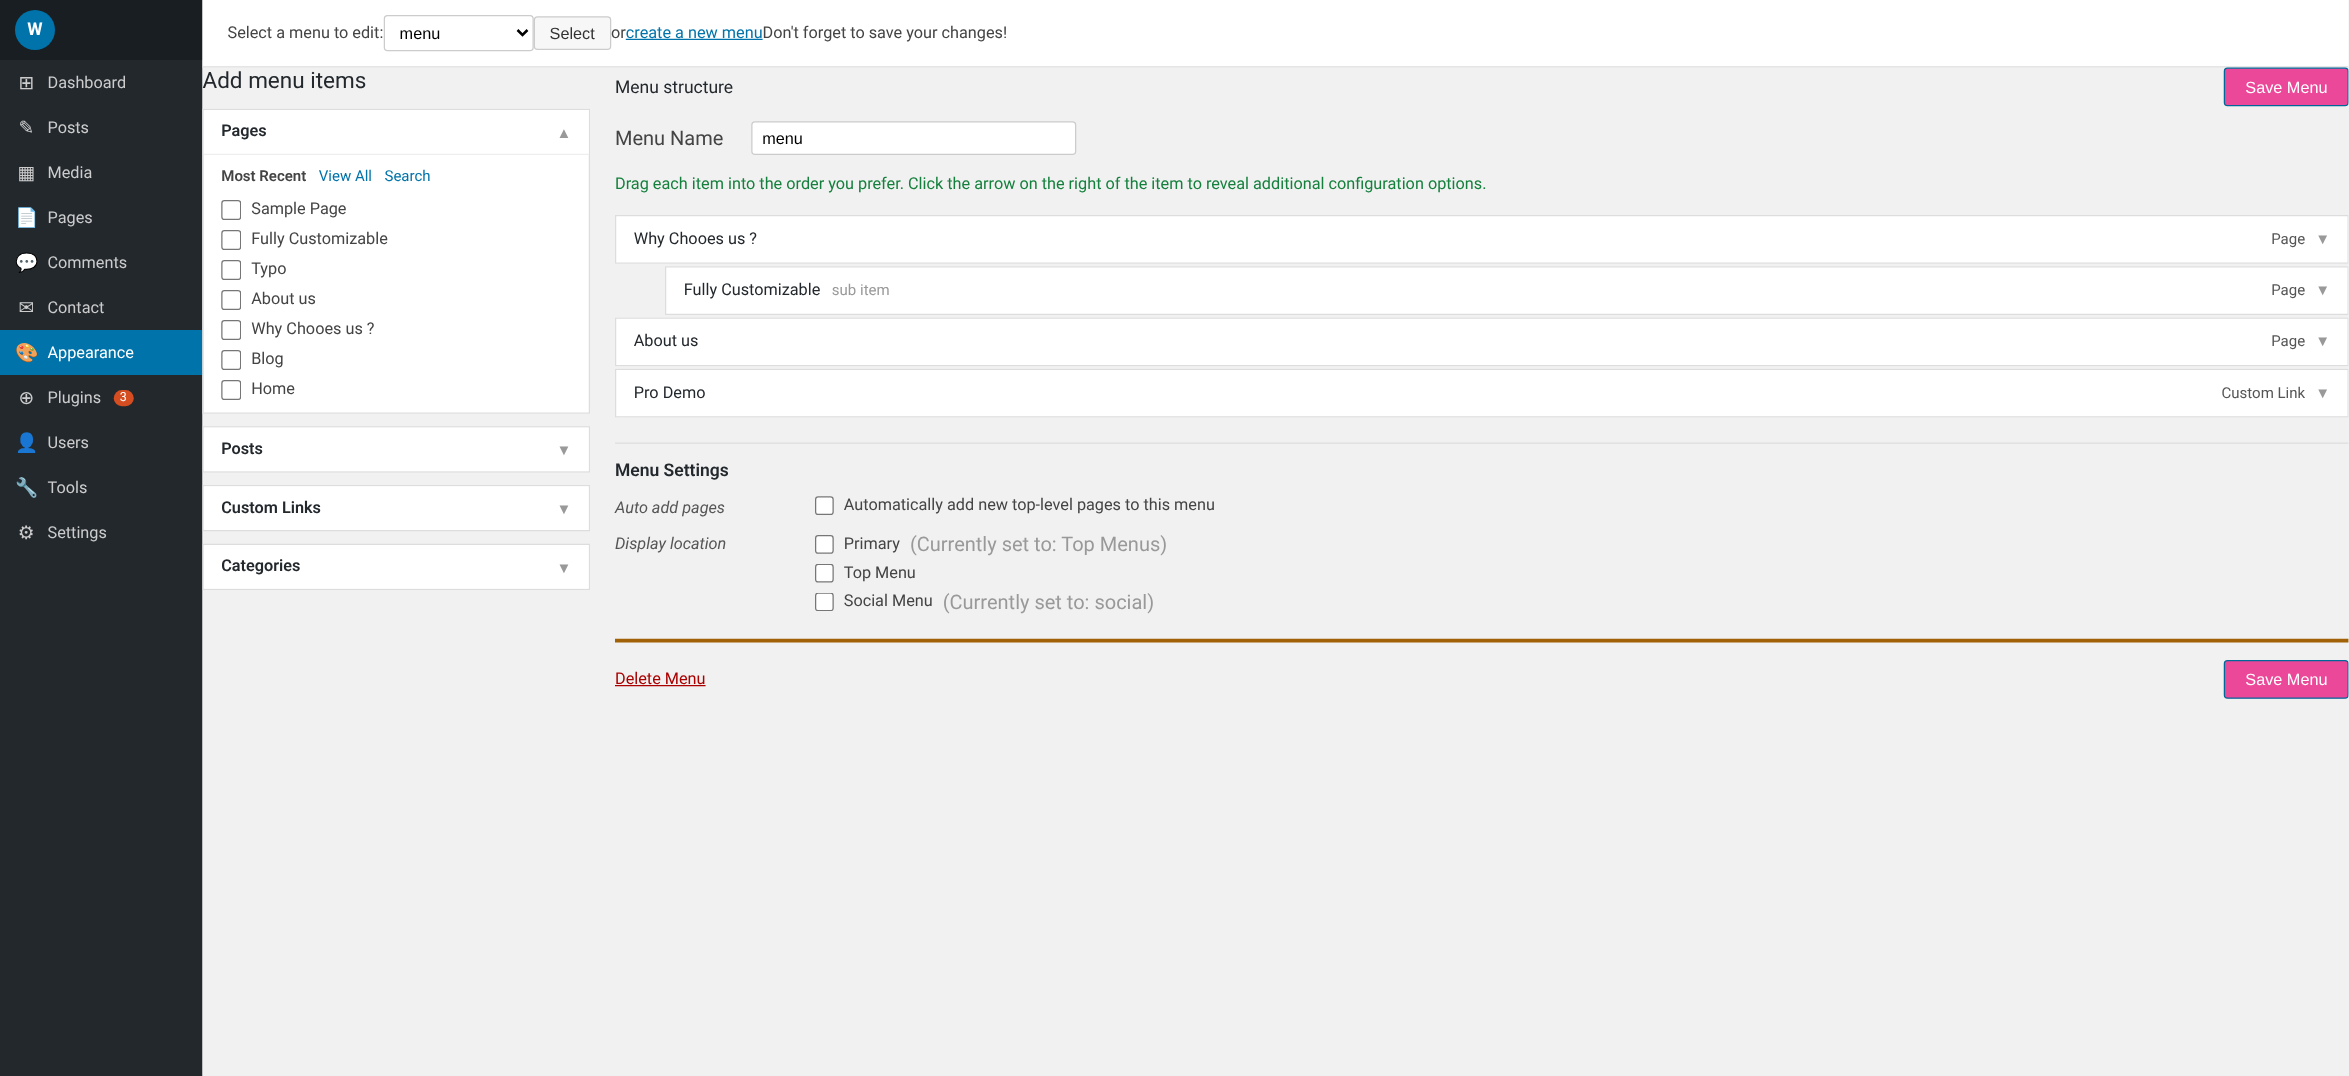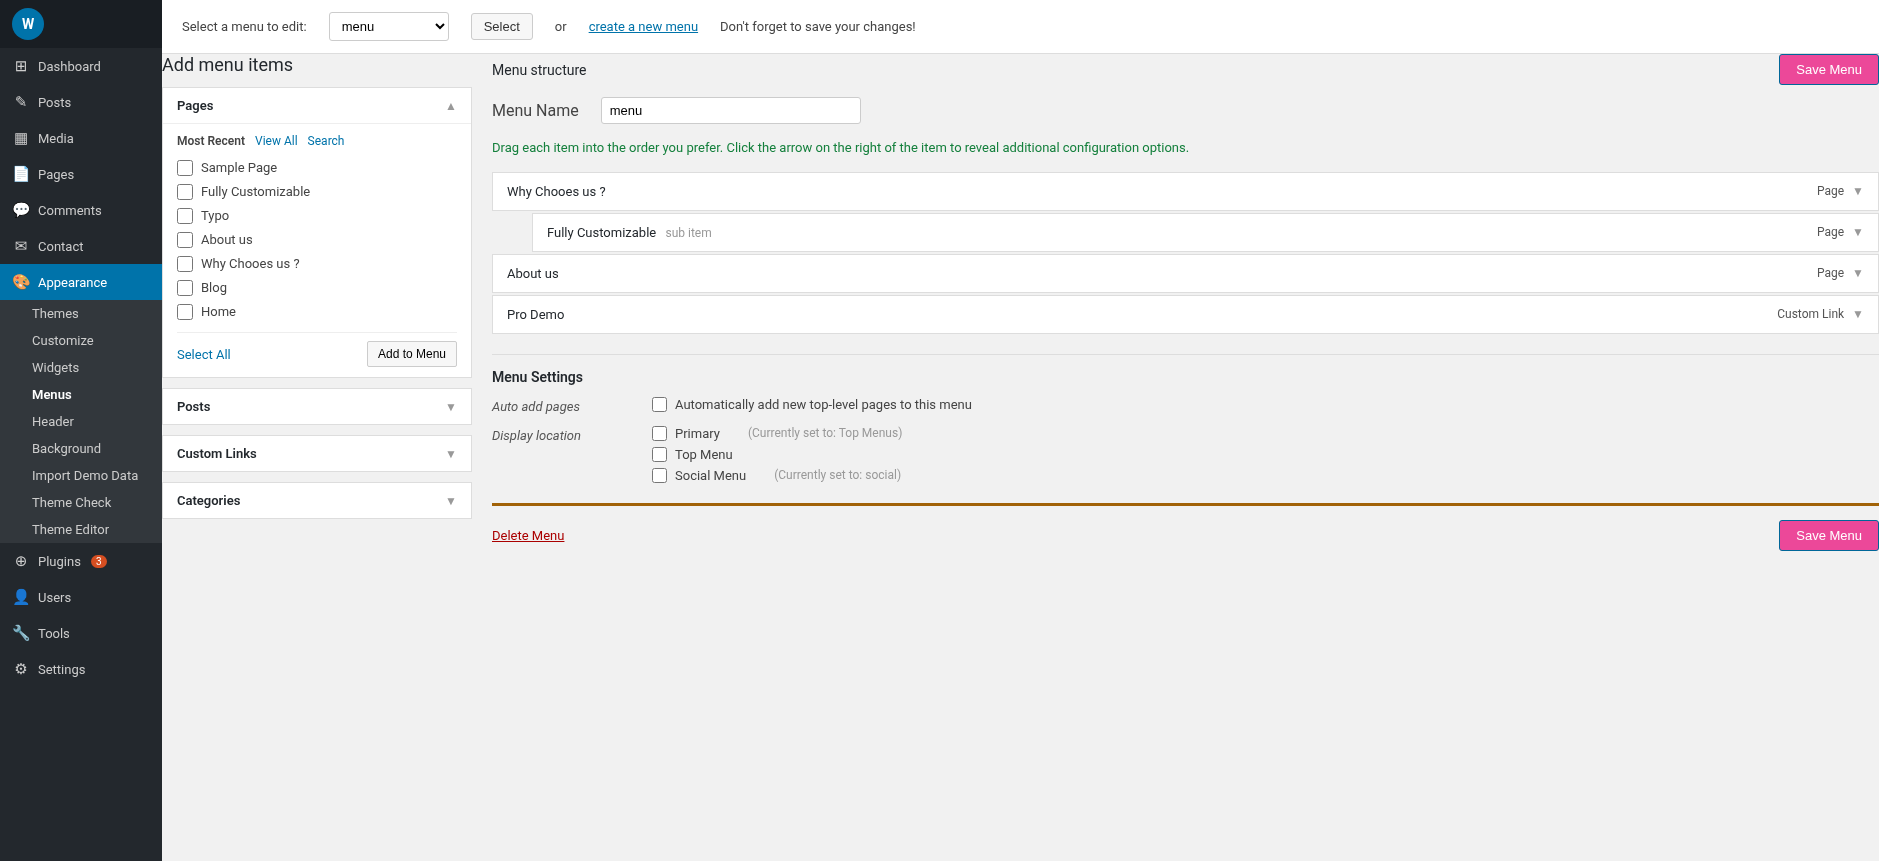--- a/index.html
+++ b/index.html
@@ -67,21 +67,21 @@
       background: #f1f1f1;
     }
 
     
     .top-bar {
       background: #fff;
       border-bottom: 1px solid #ddd;
       padding: 12px 20px;
       display: flex;
       align-items: center;
-      gap: 22px;
+      gap: 0;
       flex-wrap: wrap;
     }
     .top-bar label { font-size: 13px; color: #444; }
     .top-bar select {
       padding: 5px 8px;
       border: 1px solid #ccc;
       border-radius: 3px;
       font-size: 13px;
       background: #fff;
       min-width: 120px;
@@ -172,21 +172,21 @@
     .menu-item .item-right .chevron-down { font-size: 12px; color: #999; cursor: pointer; }
 
     
     .menu-settings { margin-top: 20px; }
     .settings-title { font-size: 14px; font-weight: 600; color: #23282d; margin-bottom: 12px; border-top: 1px solid #ddd; padding-top: 14px; }
     .settings-row { display: flex; align-items: flex-start; margin-bottom: 12px; }
     .settings-label { width: 160px; font-size: 13px; color: #555; font-style: italic; padding-top: 2px; flex-shrink: 0; }
     .settings-options { display: flex; flex-direction: column; gap: 6px; }
     .settings-option { display: flex; align-items: center; gap: 8px; font-size: 13px; }
     .settings-option input[type=checkbox] { width: 15px; height: 15px; }
-    .settings-note { color: #999; font-size: 12px; margin-left: 20px; }
+    .settings-note { color: #999; font-size: 16px; }
 
     .footer-row { display: flex; justify-content: space-between; align-items: center; margin-top: 20px; padding-top: 14px; border-top: 3px solid #a16207; }
     .delete-link { color: #a00; font-size: 13px; cursor: pointer; text-decoration: underline; }
 
     .save-menu-btn {
       background: #ec4899;
       color: #fff;
       border: 1px solid #006799;
       padding: 7px 16px;
       border-radius: 3px;
@@ -223,31 +223,20 @@
     <span>Comments</span>
   </div>
   <div class="sidebar-item">
     <span class="icon">✉</span>
     <span>Contact</span>
   </div>
 
   <div class="sidebar-item active">
     <span class="icon">🎨</span>
     <span>Appearance</span>
-  </div>
-  <div class="sidebar-submenu">
-    <div class="sub-item">Themes</div>
-    <div class="sub-item">Customize</div>
-    <div class="sub-item">Widgets</div>
-    <div class="sub-item active">Menus</div>
-    <div class="sub-item">Header</div>
-    <div class="sub-item">Background</div>
-    <div class="sub-item">Import Demo Data</div>
-    <div class="sub-item">Theme Check</div>
-    <div class="sub-item">Theme Editor</div>
   </div>
 
   <div class="sidebar-item">
     <span class="icon">⊕</span>
     <span>Plugins</span>
     <span class="badge">3</span>
   </div>
   <div class="sidebar-item">
     <span class="icon">👤</span>
     <span>Users</span>
@@ -315,24 +304,20 @@
               </label>
               <label class="checkbox-item">
                 <input type="checkbox" style="">
                 <span>Blog</span>
               </label>
               <label class="checkbox-item">
                 <input type="checkbox" style="">
                 <span>Home</span>
               </label>
             </div>
-            <div class="accordion-footer">
-              <a class="select-all-link">Select All</a>
-              <button class="add-to-menu-btn">Add to Menu</button>
-            </div>
           </div>
         </div>
 
         <div class="accordion-box">
           <div class="accordion-header">
             <span>Posts</span>
             <span class="chevron">▼</span>
           </div>
         </div>
 

